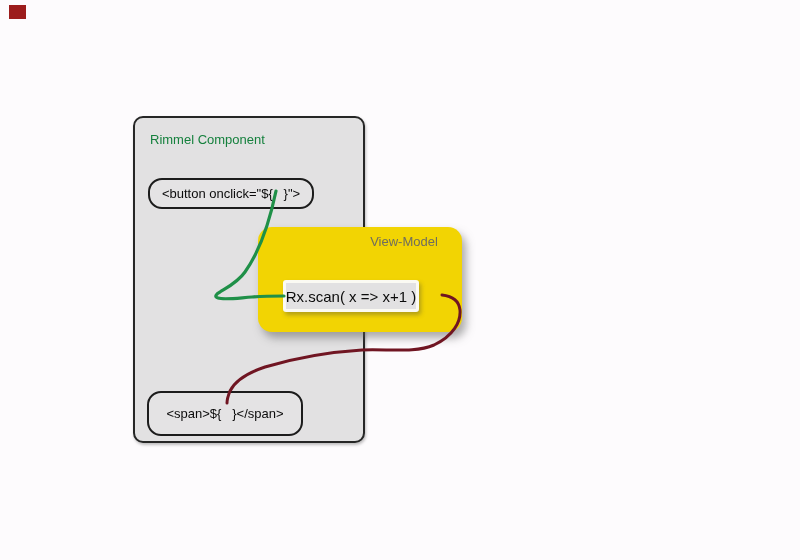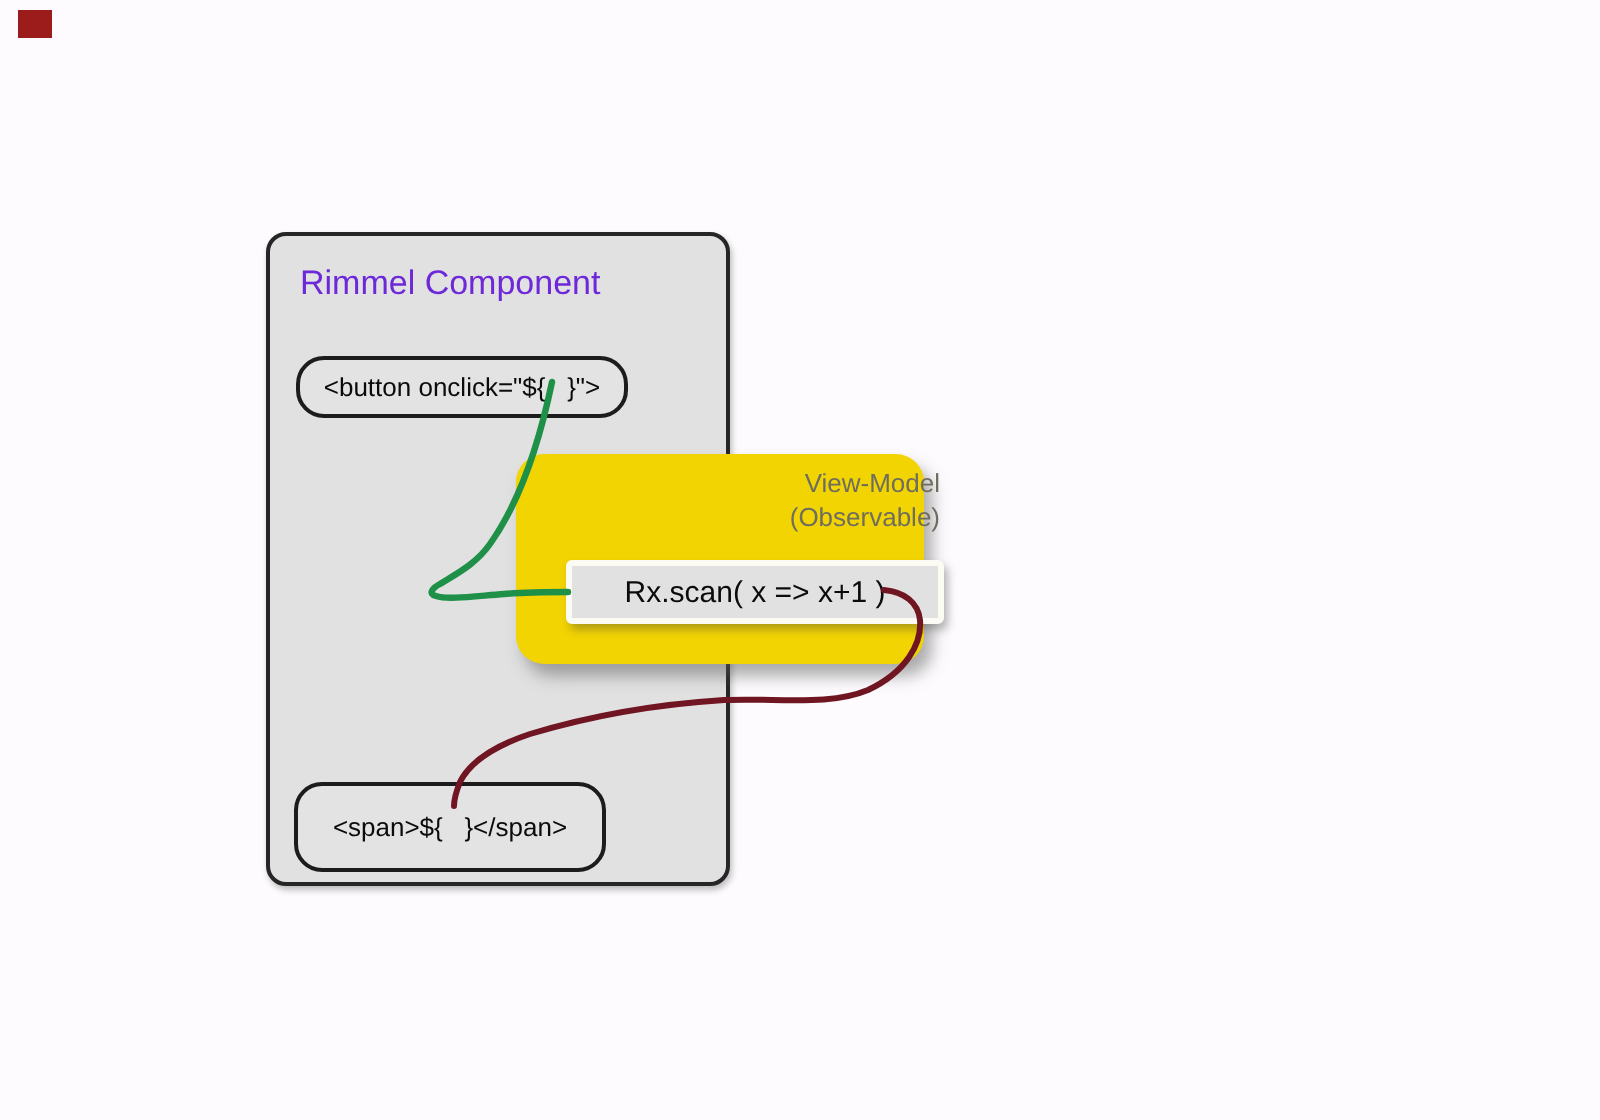--- a/index.html
+++ b/index.html
@@ -16,22 +16,22 @@
     left: 133px; top: 116px;
     width: 232px; height: 327px;
     background: #e2e1e2;
     border: 2px solid #262626;
     border-radius: 10px;
     box-shadow: 1px 2px 3px rgba(0,0,0,0.25);
   }
   .component-title {
     position: absolute;
     left: 15px; top: 14px;
-    font-size: 17px;
-    color: #6d28d9;
+    font-size: 13px;
+    color: #15803d;
   }
 
   .code-pill {
     position: absolute;
     background: #e4e3e4;
     border: 2px solid #1c1c1c;
     border-radius: 14px;
     display: flex;
     align-items: center;
     justify-content: center;
@@ -47,29 +47,29 @@
     position: absolute;
     left: 258px; top: 227px;
     width: 204px; height: 105px;
     background: #f2d403;
     border-radius: 14px;
     box-shadow: 4px 6px 8px rgba(90,90,90,0.5);
   }
   .viewmodel-label {
     position: absolute;
     left: 80px; top: 7px; width: 132px;
-    text-align: right;
+    text-align: center;
     font-size: 13px;
     line-height: 16.5px;
     color: #6f6d5e;
   }
   .rx-box {
     position: absolute;
     left: 25px; top: 53px;
-    width: 189px; height: 32px;
+    width: 136px; height: 32px;
     background: #e2e1e2;
     border: 3px solid #fbfaf3;
     border-radius: 3px;
     box-shadow: 2px 3px 4px rgba(60,60,60,0.35);
     display: flex;
     align-items: center;
     justify-content: center;
     font-size: 15px;
     color: #0b0b0b;
     white-space: pre;
@@ -90,21 +90,20 @@
   <div class="component-title">Rimmel Component</div>
 
   <div class="code-pill pill-button">&lt;button onclick="${   }"&gt;</div>
 
   <div class="code-pill pill-span">&lt;span&gt;${   }&lt;/span&gt;</div>
 </div>
 
 <div class="viewmodel-box" style="background-color: rgb(242, 212, 3);">
   <div class="viewmodel-label" style="color: rgb(111, 109, 94);">
     <div>View-Model</div>
-    <div>(Observable)</div>
   </div>
   <div class="rx-box">Rx.scan( x =&gt; x+1 )</div>
 </div>
 
 <svg class="link-layer" viewBox="0 0 800 560" xmlns="http://www.w3.org/2000/svg">
 
   <rect x="9" y="5" width="17" height="14" fill="#9c1c1c"></rect>
 
   <path d="M 276 191
            C 271 215, 262 248, 245 272

